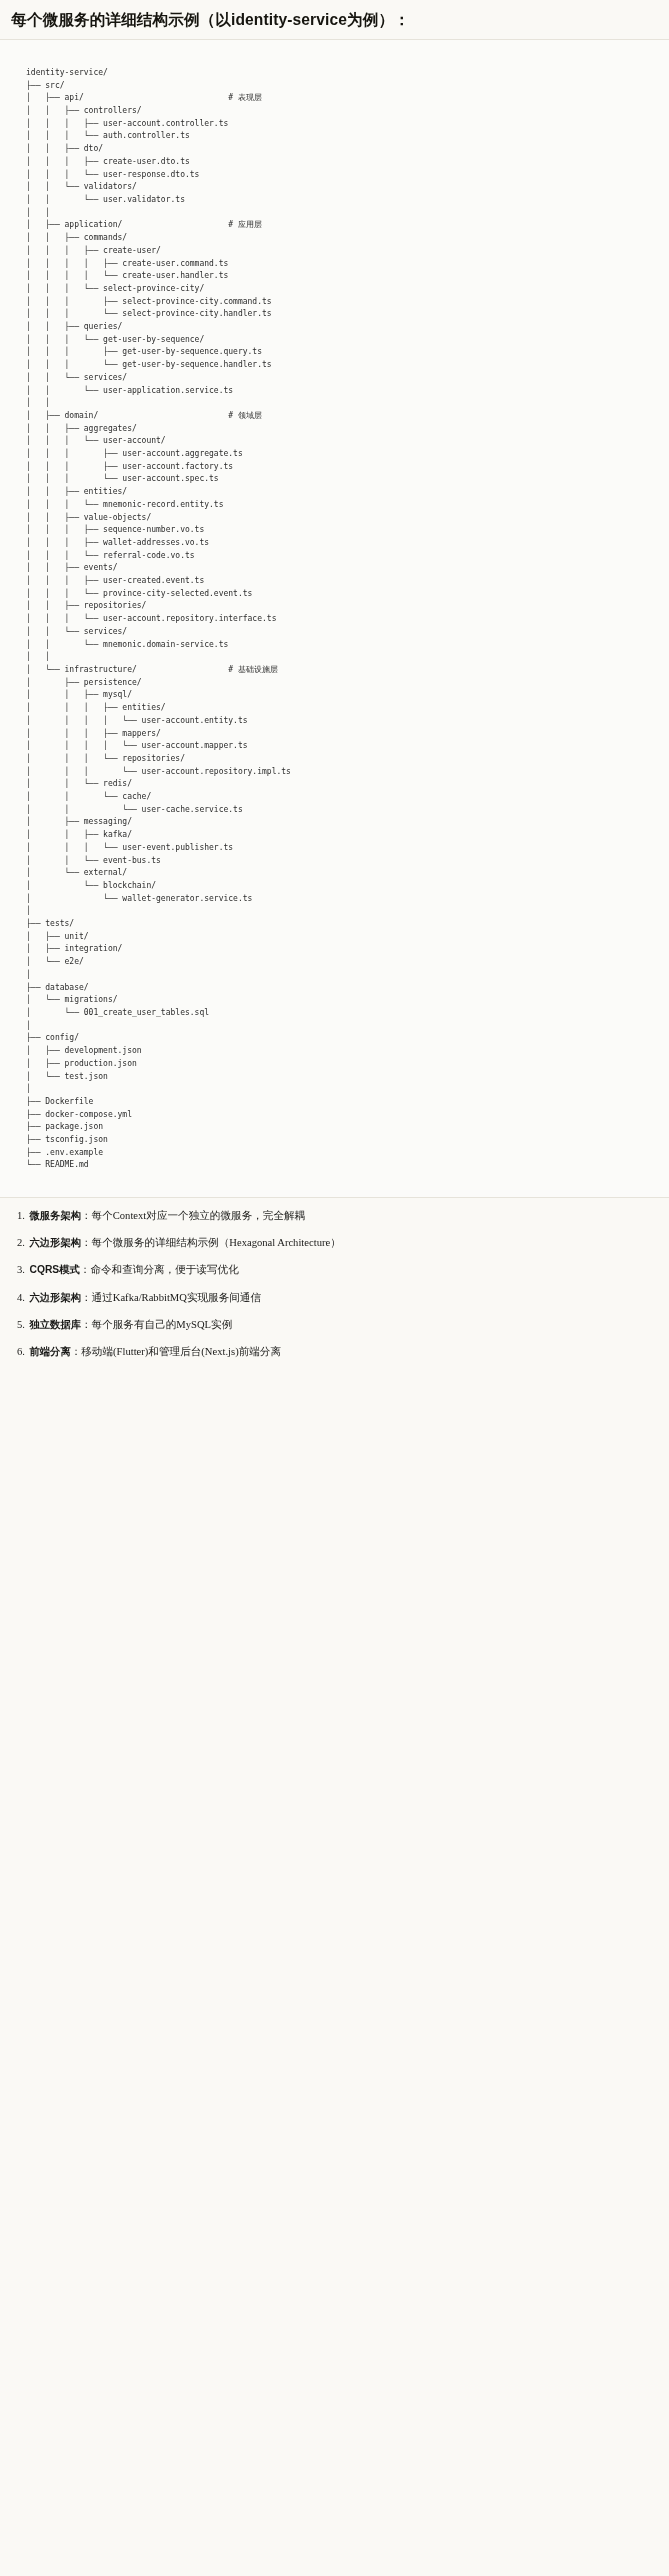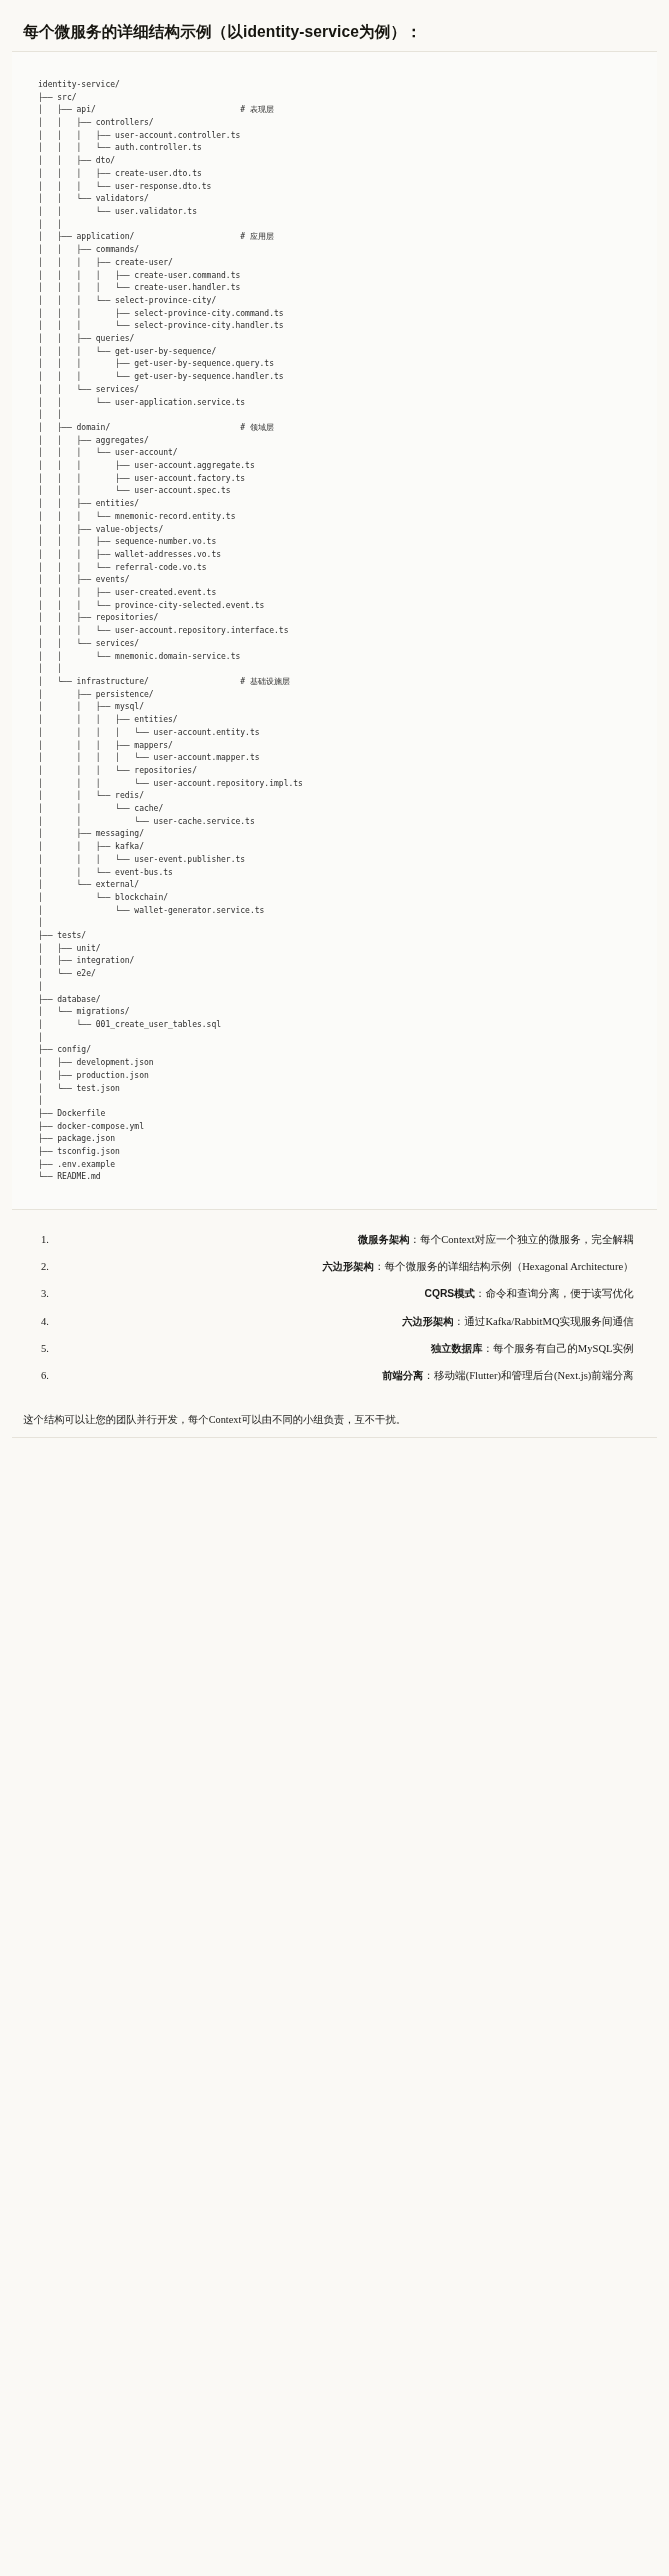--- a/index.html
+++ b/index.html
@@ -6,21 +6,21 @@
   body{
     width:669px;
     background:#faf9f5;
     font-family:"Liberation Serif","DejaVu Serif",serif;
     color:#1a1a18;
     -webkit-font-smoothing:antialiased;
   }
   .page{
     width:669px;
     box-sizing:border-box;
-    padding:12px;
+    padding:0;
   }
 
   
   .doc-heading{
     font-family:"Liberation Sans","DejaVu Sans",sans-serif;
     font-weight:bold;
     font-size:15.6px;
     line-height:1.3;
     color:#16150f;
     padding:10px 11.3px 8.8px 11.3px;
@@ -58,25 +58,24 @@
     padding:11.3px 11.3px 5px 11.3px;
   }
   .keypoints-title{
     font-family:"Liberation Sans","DejaVu Sans",sans-serif;
     font-weight:bold;
     font-size:10.6px;
     color:#16150f;
     margin:0 0 10px 0;
   }
   ol.keypoints{
-    margin:12px;
+    margin:0;
     padding:0 0 0 16.3px;
     font-size:10.6px;
     line-height:1.35;
-    text-align:right;
   }
   ol.keypoints li{
     margin:0 0 13px 0;
     padding-left:1.9px;
   }
   ol.keypoints li .kp-term{
     font-weight:bold;
     font-family:"Liberation Sans","DejaVu Sans",sans-serif;
     font-size:10.3px;
   }
@@ -213,17 +212,16 @@
       </li>
       <li>
         <span class="kp-term">独立数据库</span><span class="kp-sep">：</span><span class="kp-desc">每个服务有自己的MySQL实例</span>
       </li>
       <li>
         <span class="kp-term">前端分离</span><span class="kp-sep">：</span><span class="kp-desc">移动端(Flutter)和管理后台(Next.js)前端分离</span>
       </li>
     </ol>
   </div>
 
-  <div class="closing">这个结构可以让您的团队并行开发，每个Context可以由不同的小组负责，互不干扰。</div>
 
   <div class="bottom-rule"></div>
 </div>
 
 
 </body></html>

